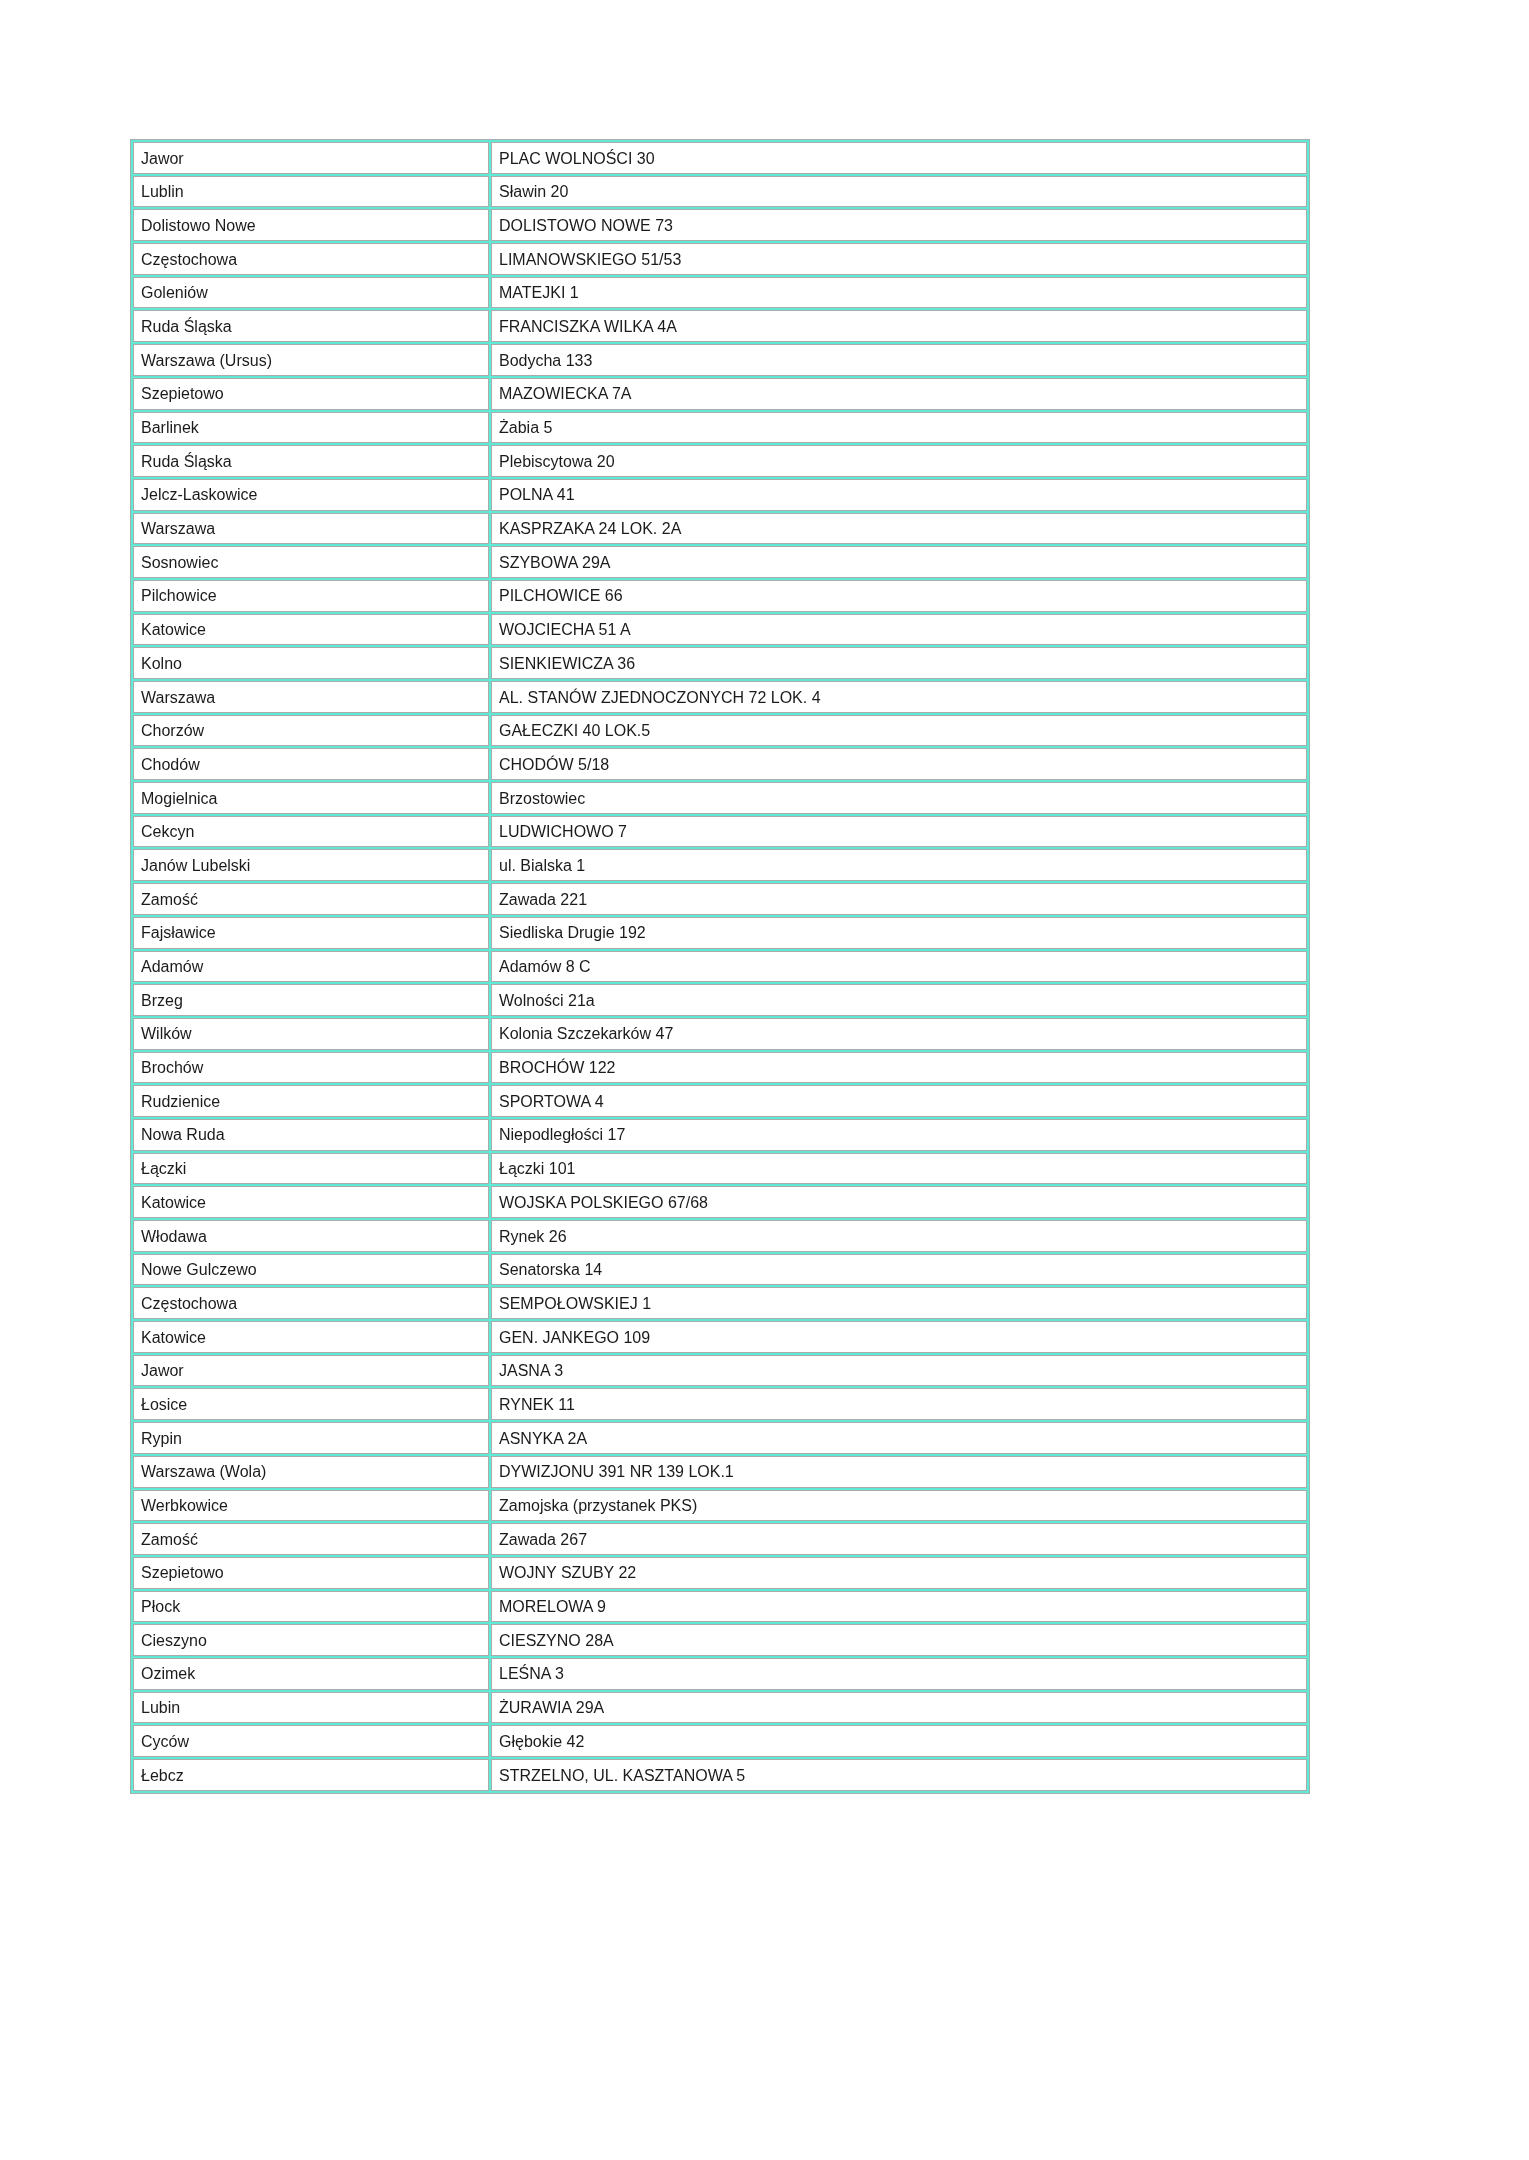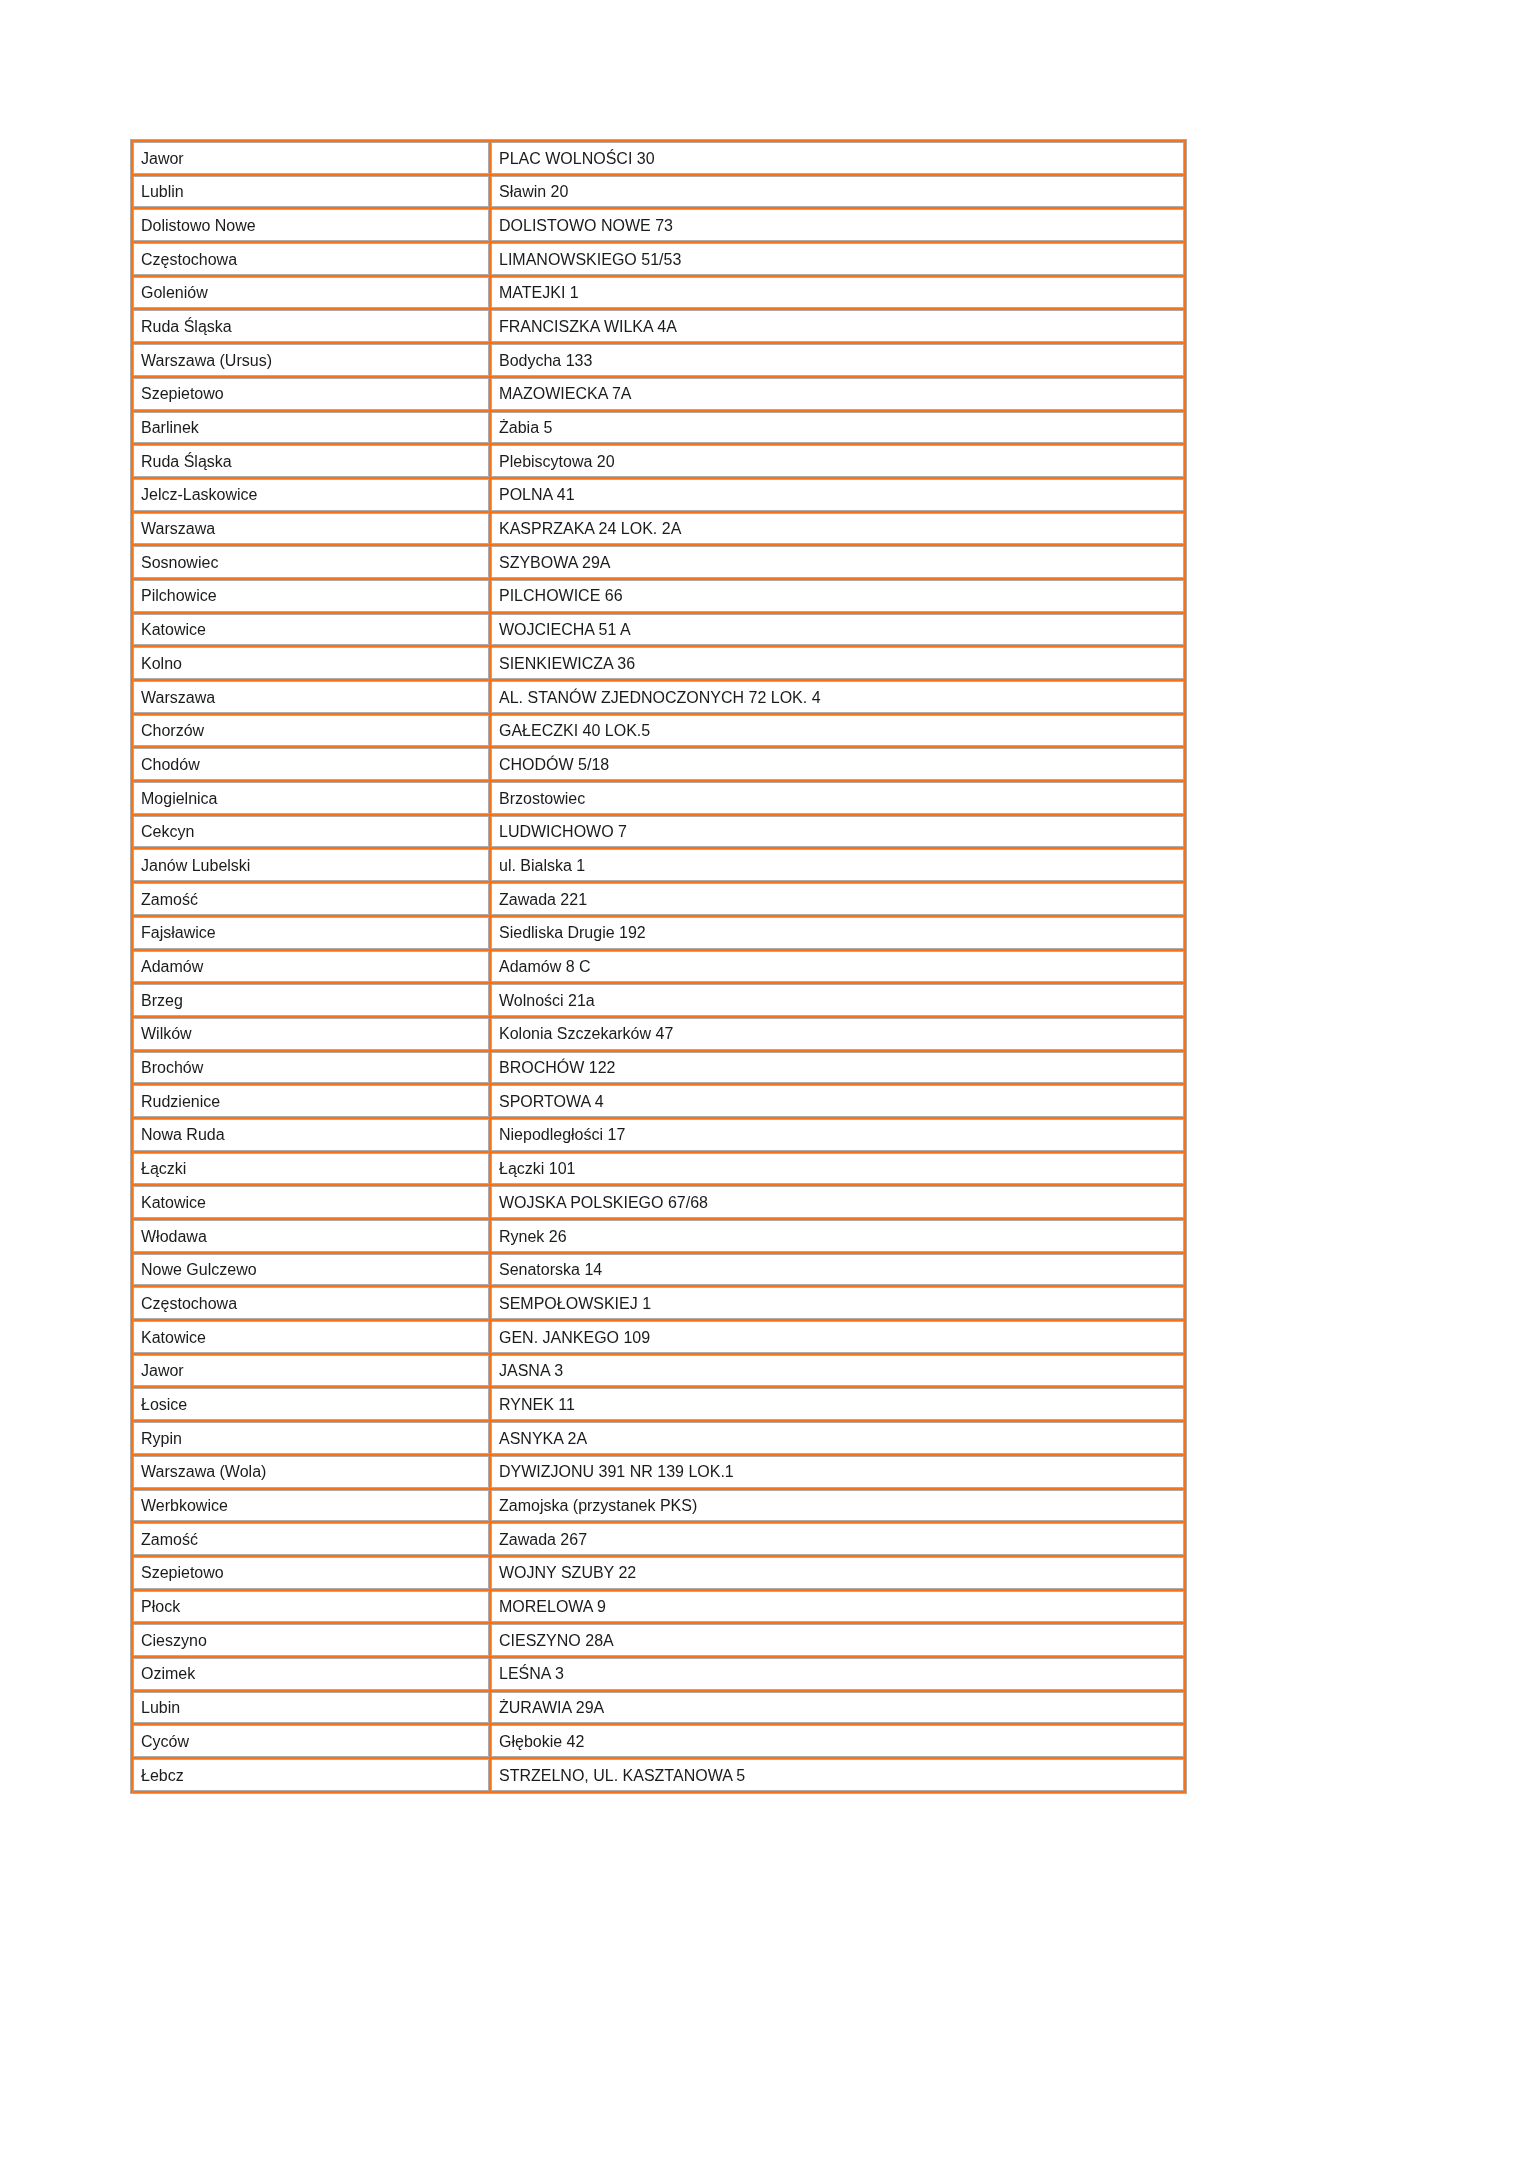--- a/index.html
+++ b/index.html
@@ -14,37 +14,37 @@
     background: #ffffff;
     font-family: "Liberation Sans", sans-serif;
   }
   table.loc-table {
     position: absolute;
     left: 130px;
     top: 139px;
     border-collapse: separate;
     border-spacing: 2px;
     border: 1.5px solid var(--border-color, #ababab);
-    background: #f97316;
+    background: #5eead4;
   }
   table.loc-table td {
     box-sizing: border-box;
     border: 1.5px solid var(--border-color, #ababab);
     height: 31.7px;
     padding: 1px 8px 0 7px;
     font-size: 16px;
     line-height: 1.1;
     color: var(--text-color, #1b1b1b);
     white-space: nowrap;
     overflow: hidden;
     vertical-align: middle;
     background: #ffffff;
   }
   td.city-cell { width: 356px; }
-  td.addr-cell { width: 693px; }
+  td.addr-cell { width: 816px; }
 </style>
 </head>
 <body style="background: rgb(255, 255, 255);">
 
 <div class="page">
   <table class="loc-table">
     <tbody id="table-body">
         <tr>
     <td class="city-cell">Jawor</td>
     <td class="addr-cell">PLAC WOLNOŚCI 30</td>

